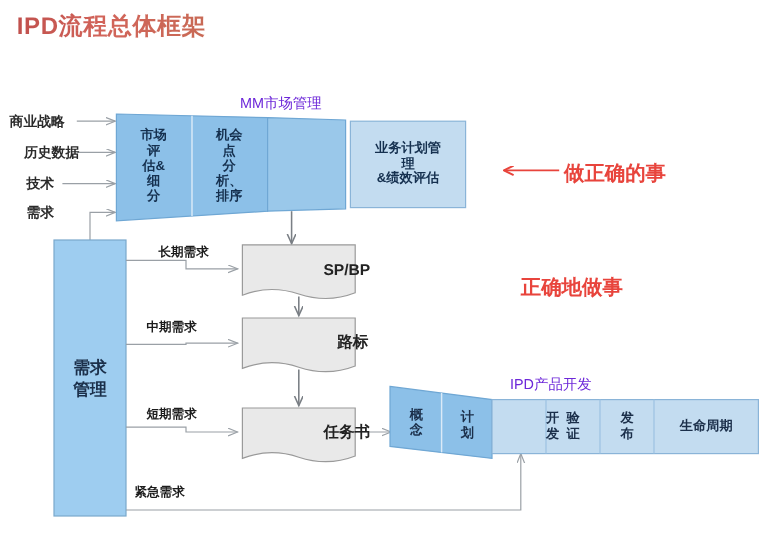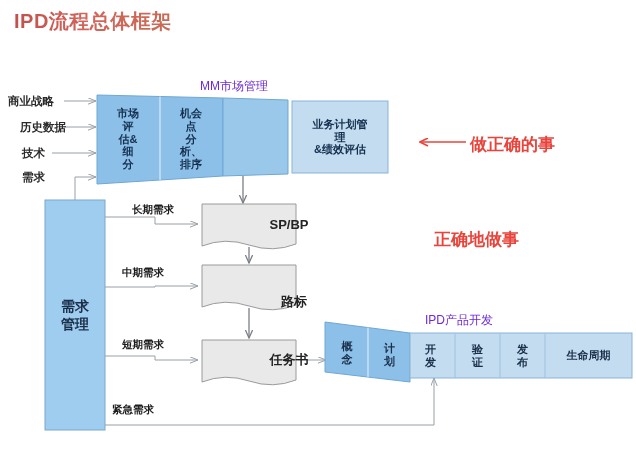--- a/index.html
+++ b/index.html
@@ -98,36 +98,36 @@
   <div class="cell mm" style="left:98px;top:100px;width:60px;height:78px;">市场评
 估&amp;细
 分</div>
   <div class="cell mm" style="left:161px;top:101px;width:60px;height:76px;">机会点
 分析、
 排序</div>
   <div class="cell mm" style="left:292px;top:101px;width:96px;height:72px;">业务计划管理
 &amp;绩效评估</div>
 
   <div class="doc-lbl" style="left:202px;top:206px;width:94px;height:36px;">SP/BP</div>
-  <div class="doc-lbl" style="left:202px;top:284px;width:104px;height:36px;">路标</div>
+  <div class="doc-lbl" style="left:202px;top:267px;width:104px;height:36px;">路标</div>
   <div class="doc-lbl" style="left:202px;top:342px;width:94px;height:36px;">任务书</div>
 
   <div class="dm-lbl" style="left:45px;top:285px;width:60px;height:60px;">需求
 管理</div>
 
   <div class="flow-lbl" style="left:132px;top:203px;">长期需求</div>
   <div class="flow-lbl" style="left:122px;top:266px;">中期需求</div>
   <div class="flow-lbl" style="left:122px;top:338px;">短期需求</div>
   <div class="flow-lbl" style="left:112px;top:403px;">紧急需求</div>
 
   <div class="hdr" style="left:425px;top:312px;">IPD产品开发</div>
 
   <div class="cell" style="left:325px;top:334px;width:44px;height:38px;">概念</div>
   <div class="cell" style="left:368px;top:335px;width:43px;height:40px;">计划</div>
-  <div class="cell" style="left:401px;top:336px;width:59px;height:39px;">开发</div>
+  <div class="cell" style="left:431px;top:336px;width:59px;height:39px;">开发</div>
   <div class="cell" style="left:455px;top:336px;width:45px;height:39px;">验证</div>
   <div class="cell" style="left:500px;top:336px;width:45px;height:39px;">发布</div>
   <div class="cell" style="left:545px;top:336px;width:87px;height:39px;">生命周期</div>
 
   <div class="red-note" style="left:470px;top:133px;">做正确的事</div>
   <div class="red-note" style="left:434px;top:228px;">正确地做事</div>
 
 </div>
 
 </body></html>

